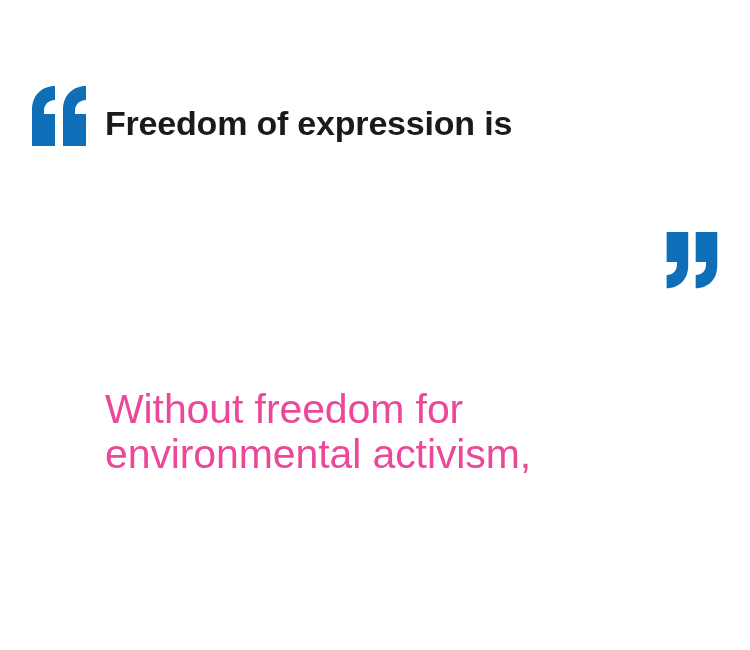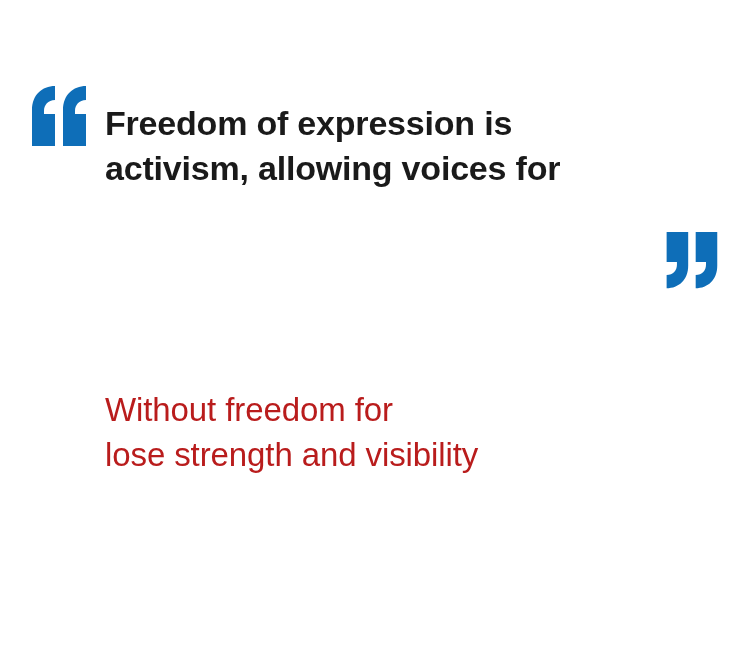--- a/index.html
+++ b/index.html
@@ -62,25 +62,25 @@
     white-space: nowrap;
   }
 
   
   #body-copy {
     position: absolute;
     left: 105px;
     top: 387px;
     width: 570px;
     margin: 0;
-    font-size: 33px;
+    font-size: 41px;
     font-weight: normal;
     line-height: 45px;
     letter-spacing: -0.1px;
-    color: #b91c1c;
+    color: #ec4899;
   }
 
   #body-copy .bd-line {
     display: block;
     white-space: nowrap;
   }
 </style>
 </head>
 <body>
 
@@ -97,21 +97,20 @@
     <svg width="60" height="60" viewBox="0 0 64 64" aria-hidden="true">
       <g transform="rotate(180 32 32)">
         <path d="M4 62 L4 26 C4 11 14 2 27 2 L27 16 C20 16 16 21 16 27 L16 30 L27 30 L27 62 Z" fill="#0e6eb8"></path>
         <path d="M35 62 L35 26 C35 11 45 2 58 2 L58 16 C51 16 47 21 47 27 L47 30 L58 30 L58 62 Z" fill="#0e6eb8"></path>
       </g>
     </svg>
   </span>
 
   <h1 id="headline">
     <span class="hl-line">Freedom of expression is</span>
-    <span class="hl-line">activism, allowing voices for</span>
   </h1>
 
   <p id="body-copy">
     <span class="bd-line">Without freedom for</span>
-    <span class="bd-line">lose strength and visibility</span>
+    <span class="bd-line">environmental activism,</span>
   </p>
 
 </div>
 
 </body></html>

